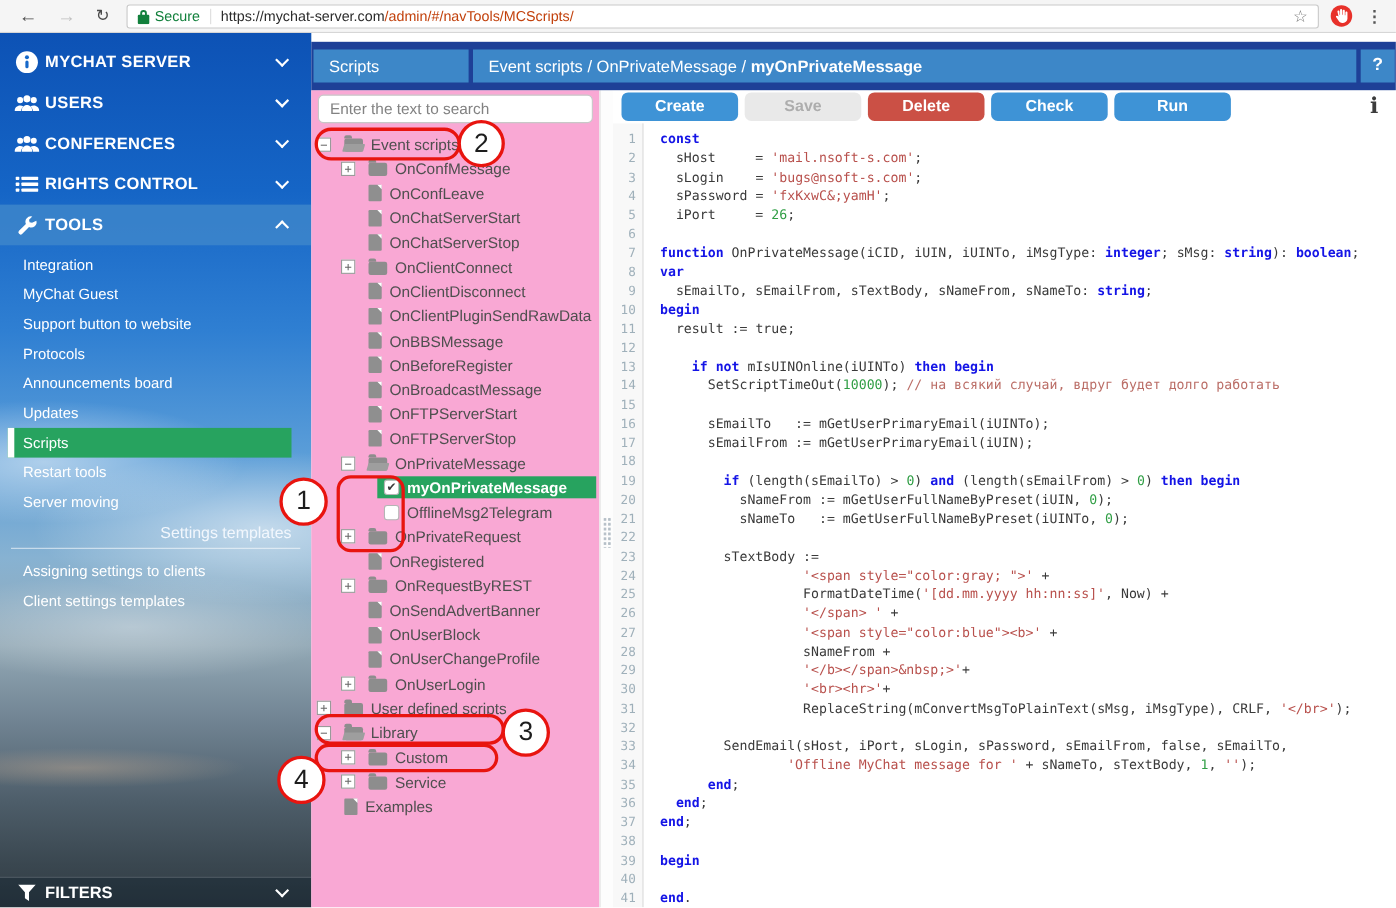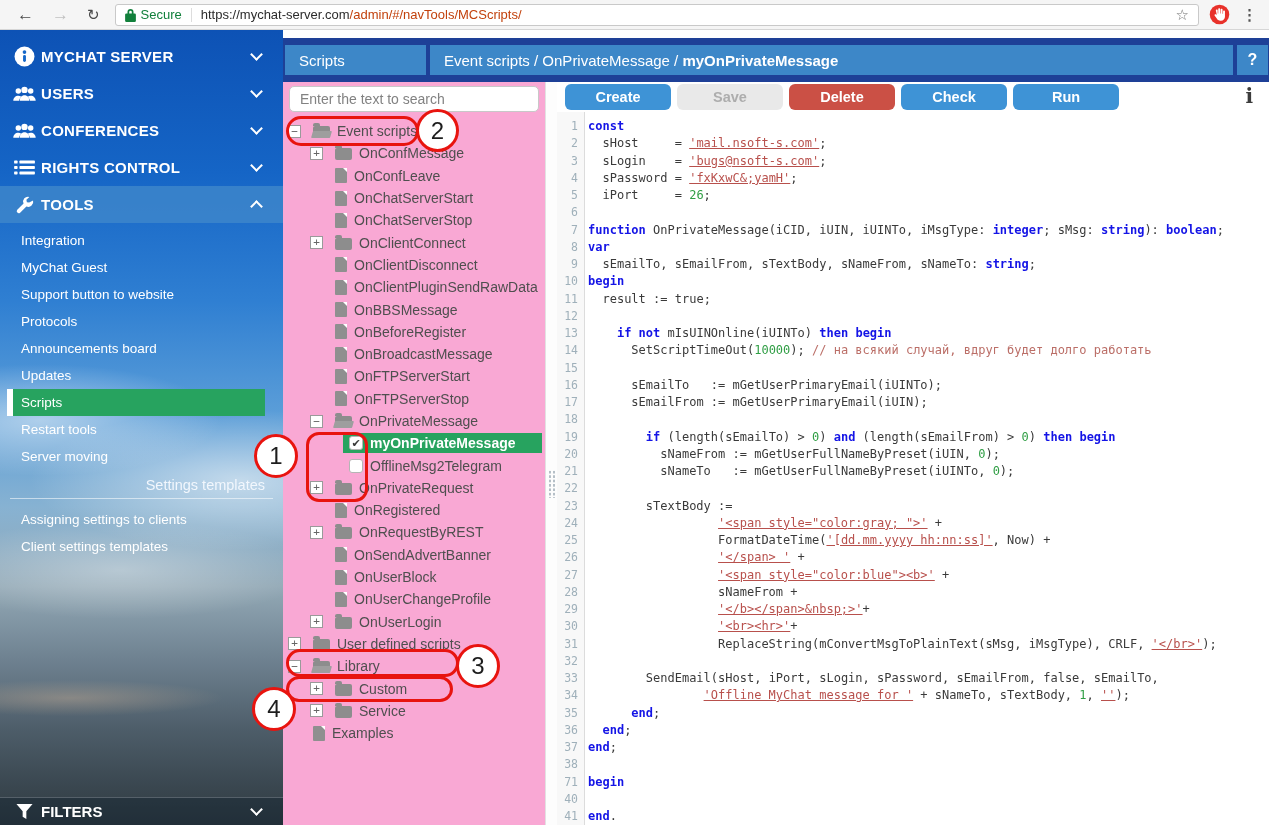--- a/index.html
+++ b/index.html
@@ -95,23 +95,23 @@
   .tbtn.blue { background:var(--accent-blue,#3e93d6); }
   .tbtn.red  { background:var(--delete-red,#cb5045); }
   .tbtn.disabled { background:#e9e9e9; color:#adadad; cursor:default; }
   .einfo { position:absolute; right:16px; top:2px; font-family:"DejaVu Serif", serif; font-weight:bold;
            font-size:20px; color:#3c3c3c; }
   .lines { position:absolute; left:0; right:0; top:30px; bottom:0; padding-top:6px; overflow:hidden; }
   .lines::before { content:""; position:absolute; left:0; top:0; bottom:0; width:27px; background:#f8f8f8;
                    border-right:1px solid #dcdcdc; }
   .cl { display:flex; height:17.25px; font:12px/17.25px "DejaVu Sans Mono", monospace; position:relative; }
   .num { flex:0 0 27px; padding-right:6px; text-align:right; color:#9fb0ba; font-size:11.5px; }
-  .src { padding-left:4px; white-space:pre; }
+  .src { padding-left:16px; white-space:pre; }
   .src .kw  { color:#1414e6; font-weight:bold; }
-  .src .str { color:#b8504c;text-decoration:underline; }
+  .src .str { color:#b8504c; }
   .src .com { color:#bb6e67; }
   .src .tnum{ color:#2f9e44; }
   .src .pln { color:#3a3a3a; }
 
   
   .annotations { position:absolute; left:0; top:0; right:0; bottom:0; pointer-events:none; z-index:60; }
   .ann-circle { position:absolute; border:3px solid var(--annotation-red,#e8140f); border-radius:50%; background:#fff;
                 display:flex; align-items:center; justify-content:center; font-size:24px; color:#1d1d1d; }
   .ann-oval { position:absolute; border:3px solid var(--annotation-red,#e8140f); border-radius:17px; }
   .ann-rect { position:absolute; border:3px solid var(--annotation-red,#e8140f); border-radius:13px; }
@@ -616,21 +616,21 @@
         </div>
         <div class="cl">
           <span class="num">37</span>
           <span class="src"><span class="kw">end</span><span class="pln">;</span></span>
         </div>
         <div class="cl">
           <span class="num">38</span>
           <span class="src"></span>
         </div>
         <div class="cl">
-          <span class="num">71</span>
+          <span class="num">39</span>
           <span class="src"><span class="kw">begin</span></span>
         </div>
         <div class="cl">
           <span class="num">40</span>
           <span class="src"></span>
         </div>
         <div class="cl">
           <span class="num">41</span>
           <span class="src"><span class="kw">end</span><span class="pln">.</span></span>
         </div>

